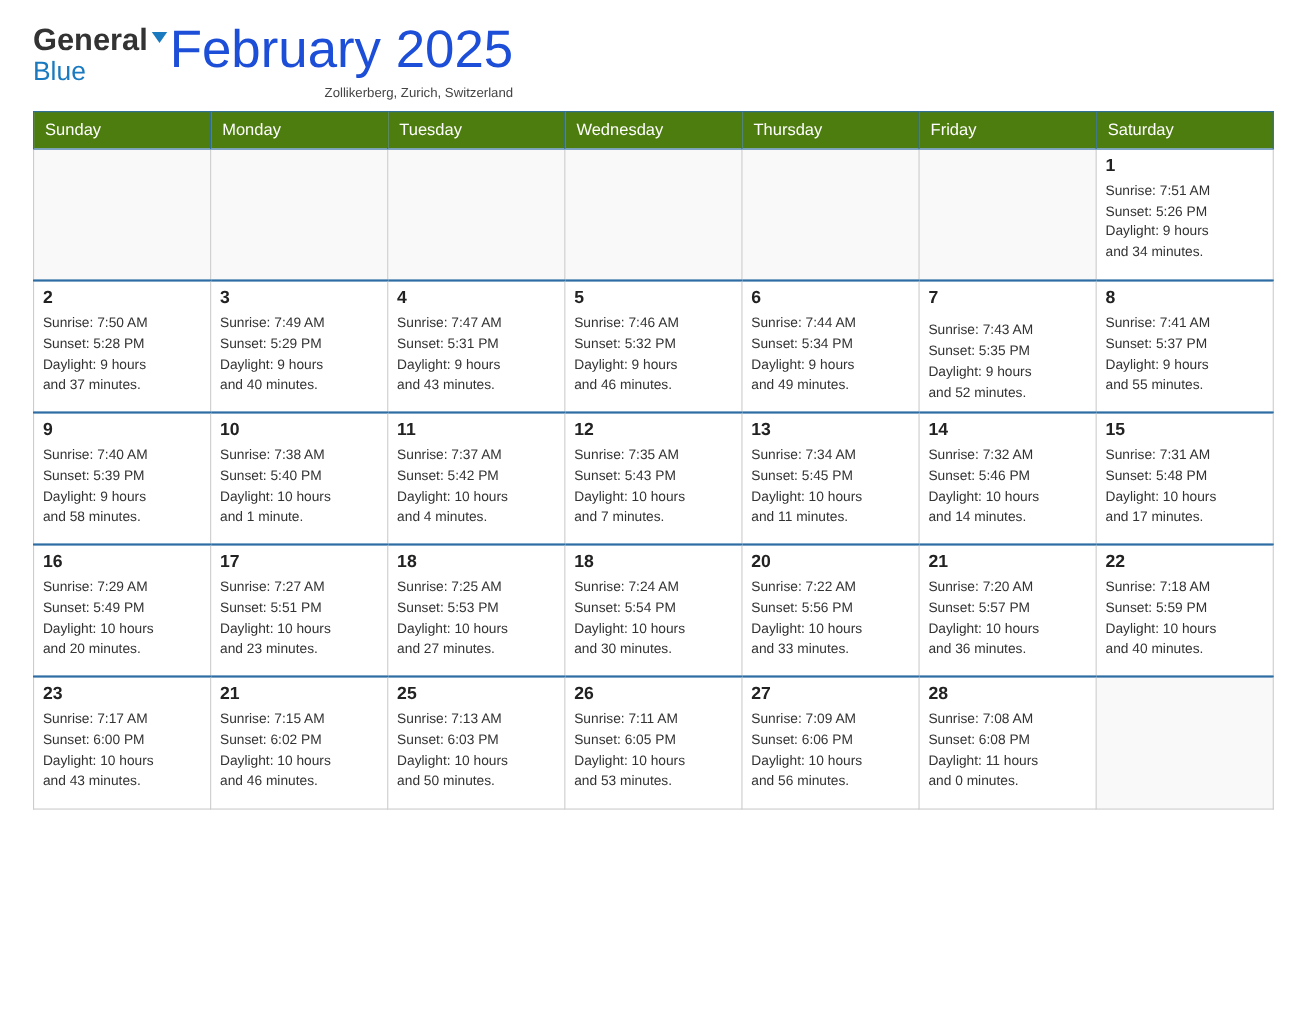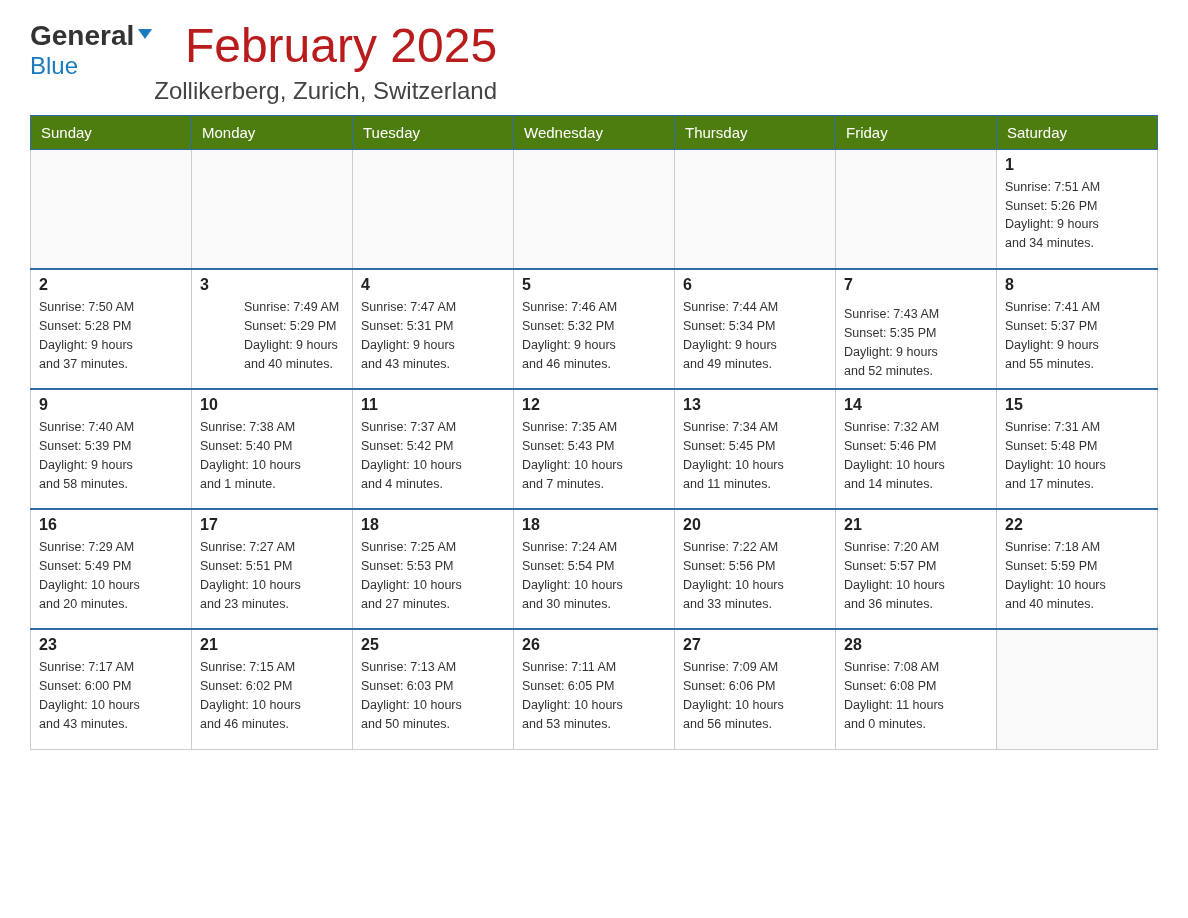--- a/index.html
+++ b/index.html
@@ -20,25 +20,25 @@
       display: flex;
       flex-direction: column;
       align-items: flex-start;
     }
     .title-area {
       text-align: right;
     }
     .month-title {
       font-size: 48px;
       font-weight: normal;
-      color: #b91c1c;
+      color: #1d4ed8;
       line-height: 1.1;
     }
     .location {
-      font-size: 24px;
+      font-size: 12px;
       color: #444;
       margin-top: 4px;
     }
     .calendar {
       width: 100%;
       border-collapse: collapse;
       margin-top: 8px;
     }
     .calendar th {
       background-color: #4d7c0f;
@@ -150,21 +150,21 @@
       <tr class="row-divider">
         <td>
           <div class="day-number">2</div>
           <div class="day-info" style="white-space: pre-line;">Sunrise: 7:50 AM
 Sunset: 5:28 PM
 Daylight: 9 hours
 and 37 minutes.</div>
         </td>
         <td>
           <div class="day-number">3</div>
-          <div class="day-info" style="white-space: pre-line; margin-left: 44px;">Sunrise: 7:49 AM
+          <div class="day-info" style="white-space: pre-line;">Sunrise: 7:49 AM
 Sunset: 5:29 PM
 Daylight: 9 hours
 and 40 minutes.</div>
         </td>
         <td>
           <div class="day-number">4</div>
           <div class="day-info" style="white-space: pre-line;">Sunrise: 7:47 AM
 Sunset: 5:31 PM
 Daylight: 9 hours
 and 43 minutes.</div>

